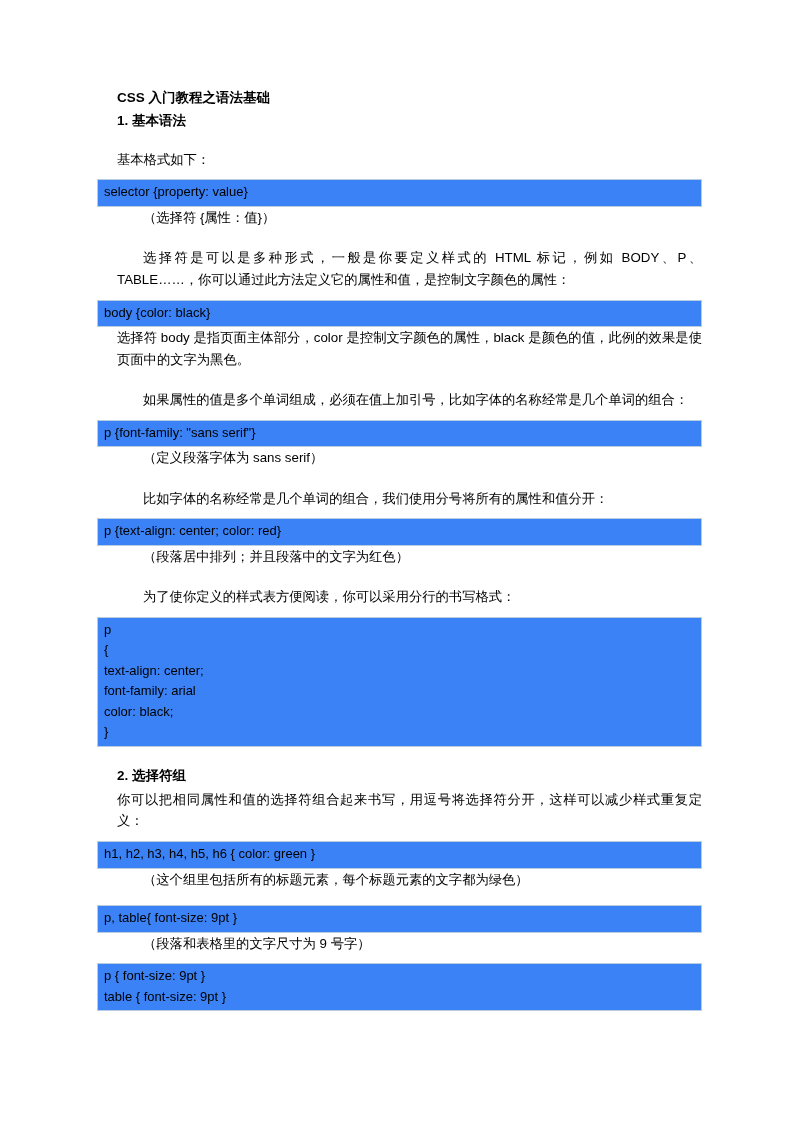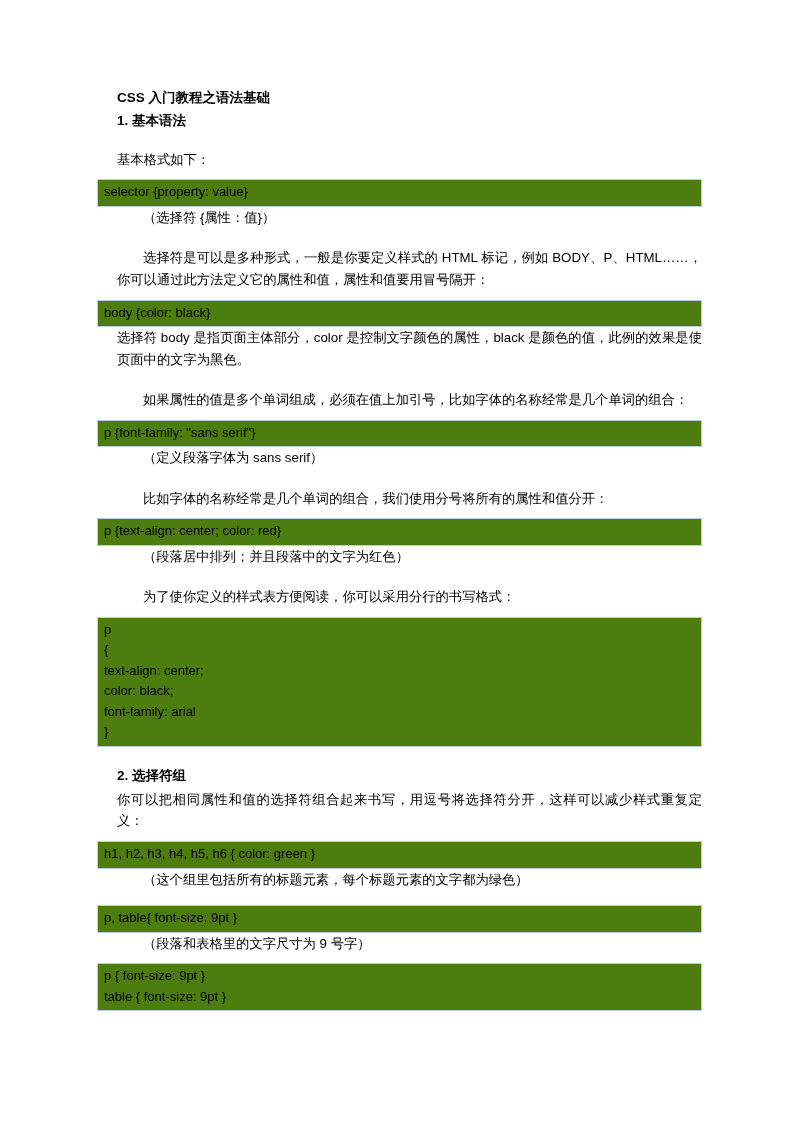--- a/index.html
+++ b/index.html
@@ -43,21 +43,21 @@
     text-align: justify;
     text-justify: inter-ideograph;
   }
   .para.indent {
     text-indent: 26px;
   }
   .spacer-sm { height: 9px; }
   .spacer-md { height: 15px; }
   .spacer-lg { height: 19px; }
   .code-block {
-    background: #4d7c0f;
+    background: #3b82f6;
     border: 1px solid #b8cce4;
     font-size: 13px;
     line-height: 1.58;
     padding: 2px 6px 3px 6px;
     margin: 0 0 0 0;
     box-sizing: border-box;
     width: 100%;
   }
   .code-block .line {
     white-space: pre;
@@ -96,21 +96,21 @@
 
   <div class="code-block">
     <div class="line">selector {property: value}</div>
   </div>
 
   <div class="caption">（选择符 {属性：值}）</div>
 
   <div class="spacer-lg"></div>
 
   <div class="body-text-block">
-    <div class="para indent">选择符是可以是多种形式，一般是你要定义样式的 HTML 标记，例如 BODY、P、HTML……，你可以通过此方法定义它的属性和值，属性和值要用冒号隔开：</div>
+    <div class="para indent">选择符是可以是多种形式，一般是你要定义样式的 HTML 标记，例如 BODY、P、TABLE……，你可以通过此方法定义它的属性和值，是控制文字颜色的属性：</div>
   </div>
 
   <div class="spacer-sm"></div>
 
   <div class="code-block">
     <div class="line">body {color: black}</div>
   </div>
 
   <div class="body-text-block">
     <div class="para">选择符 body 是指页面主体部分，color 是控制文字颜色的属性，black 是颜色的值，此例的效果是使页面中的文字为黑色。</div>
@@ -149,22 +149,22 @@
   <div class="body-text-block">
     <div class="para indent">为了使你定义的样式表方便阅读，你可以采用分行的书写格式：</div>
   </div>
 
   <div class="spacer-sm"></div>
 
   <div class="code-block">
     <div class="line">p</div>
     <div class="line">{</div>
     <div class="line">text-align: center;</div>
+    <div class="line">font-family: arial</div>
     <div class="line">color: black;</div>
-    <div class="line">font-family: arial</div>
     <div class="line">}</div>
   </div>
 
 
   <div class="spacer-lg"></div>
 
   <div class="section-heading">2. 选择符组</div>
 
   <div class="body-text-block">
     <div class="para">你可以把相同属性和值的选择符组合起来书写，用逗号将选择符分开，这样可以减少样式重复定义：</div>

